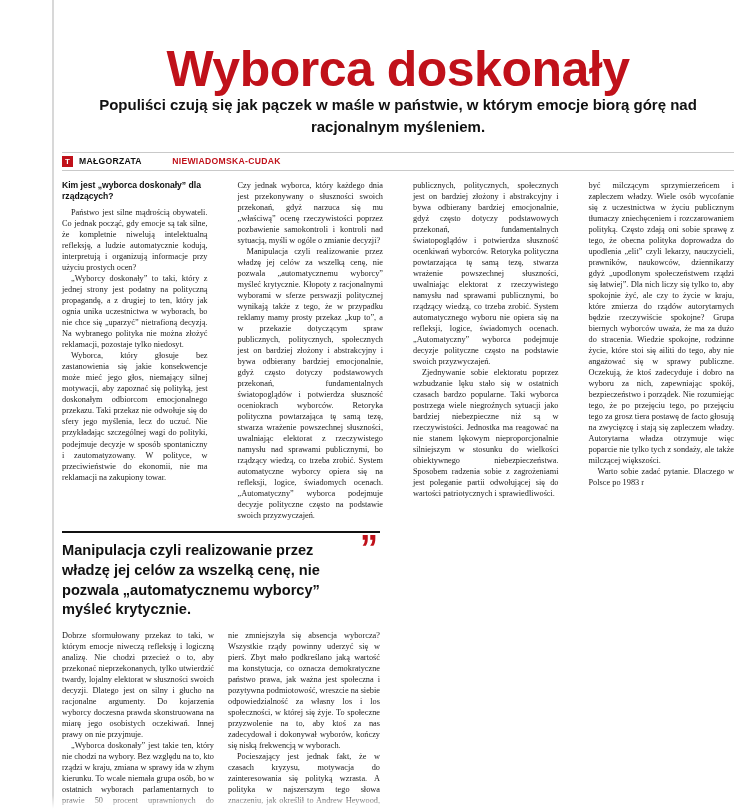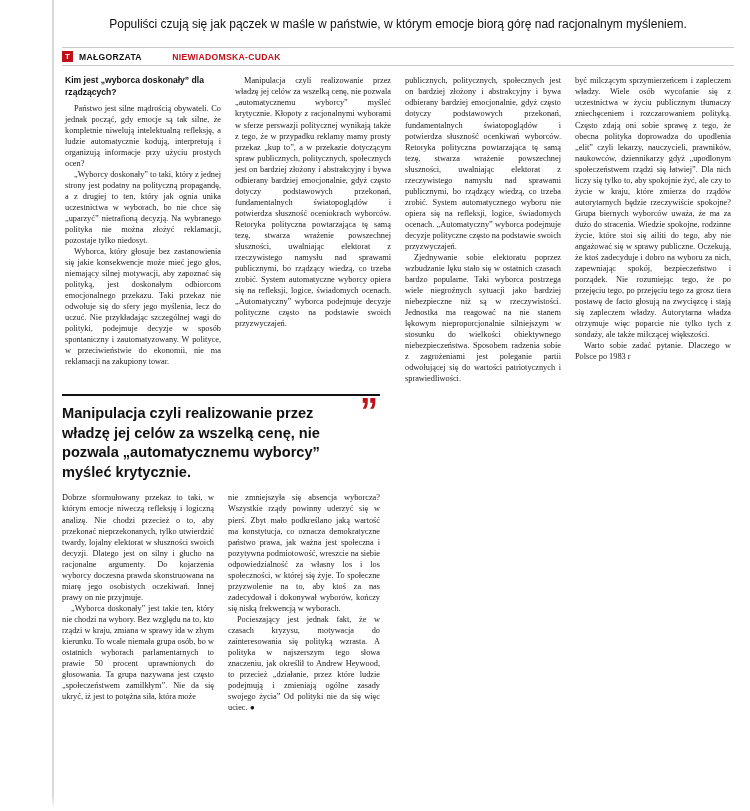--- a/index.html
+++ b/index.html
@@ -41,26 +41,26 @@
     padding-top: 44px;
     text-align: center;
     font-family: "Liberation Sans", sans-serif;
     font-weight: bold;
     font-size: 50px;
     line-height: 1.0;
     letter-spacing: -0.5px;
     color: #c0111a;
   }
   .deck {
-    margin: 16px auto 0 auto;
+    margin: 0 auto 0 auto;
     width: 600px;
     text-align: center;
     font-family: "Liberation Sans", sans-serif;
-    font-weight: normal;
-    font-size: 12px;
+    font-weight: bold;
+    font-size: 15px;
     line-height: 1.45;
     color: #111111;
   }
   .byline-row {
     margin-top: 14px;
     border-top: 1px solid #c9c9c9;
     border-bottom: 1px solid #c9c9c9;
     padding: 3px 0 3px 0;
     display: flex;
     align-items: center;
@@ -86,22 +86,21 @@
     color: #111111;
   }
   .byline-name .surname {
     color: #c0111a;
     padding-left: 28px;
   }
 
   .cols {
     margin-top: 9px;
     display: flex;
-    gap: 14px;
-    justify-content: center;
+    gap: 30px;
   }
   .col {
     width: 156px;
   }
   .col p {
     margin: 0 0 0 0;
     font-size: 8.3px;
     line-height: 1.33;
     text-align: justify;
     text-indent: 9px;
@@ -168,38 +167,40 @@
   }
 </style>
 </head>
 <body>
 
 <div class="page">
   <div class="left-rule"></div>
 
   <div class="content">
 
+    <h1 class="headline">Wyborca doskonały</h1>
 
     <div class="deck">Populiści czują się jak pączek w maśle w państwie, w którym emocje biorą górę nad racjonalnym myśleniem.</div>
 
     <div class="byline-row">
       <span class="byline-mark">T</span>
       <span class="byline-name"><span>MAŁGORZATA</span> <span class="surname">NIEWIADOMSKA-CUDAK</span></span>
     </div>
 
     <div class="cols">
 
       <div class="col">
         <div class="subhead">Kim jest „wyborca doskonały” dla rządzących?</div>
         <p>Państwo jest silne mądrością obywateli. Co jednak począć, gdy emocje są tak silne, że kompletnie niwelują intelektualną refleksję, a ludzie automatycznie kodują, interpretują i organizują informacje przy użyciu prostych ocen?</p>
         <p>„Wyborcy doskonały” to taki, który z jednej strony jest podatny na polityczną propagandę, a z drugiej to ten, który jak ognia unika uczestnictwa w wyborach, bo nie chce się „uparzyć” nietrafioną decyzją. Na wybranego polityka nie można złożyć reklamacji, pozostaje tylko niedosyt.</p>
         <p>Wyborca, który głosuje bez zastanowienia się jakie konsekwencje może mieć jego głos, niemający silnej motywacji, aby zapoznać się polityką, jest doskonałym odbiorcom emocjonalnego przekazu. Taki przekaz nie odwołuje się do sfery jego myślenia, lecz do uczuć. Nie przykładając szczególnej wagi do polityki, podejmuje decyzje w sposób spontaniczny i zautomatyzowany. W polityce, w przeciwieństwie do ekonomii, nie ma reklamacji na zakupiony towar.</p>
       </div>
 
       <div class="col">
+        <p class="noindent">Czy jednak wyborca, który każdego dnia jest przekonywany o słuszności swoich przekonań, gdyż narzuca się mu „właściwą” ocenę rzeczywistości poprzez pozbawienie samokontroli i kontroli nad sytuacją, myśli w ogóle o zmianie decyzji?</p>
         <p>Manipulacja czyli realizowanie przez władzę jej celów za wszelką cenę, nie pozwala „automatycznemu wyborcy” myśleć krytycznie. Kłopoty z racjonalnymi wyborami w sferze perswazji politycznej wynikają także z tego, że w przypadku reklamy mamy prosty przekaz „kup to”, a w przekazie dotyczącym spraw publicznych, politycznych, społecznych jest on bardziej złożony i abstrakcyjny i bywa odbierany bardziej emocjonalnie, gdyż często dotyczy podstawowych przekonań, fundamentalnych światopoglądów i potwierdza słuszność oceniokrach wyborców. Retoryka polityczna powtarzająca tę samą tezę, stwarza wrażenie powszechnej słuszności, uwalniając elektorat z rzeczywistego namysłu nad sprawami publicznymi, bo rządzący wiedzą, co trzeba zrobić. System automatyczne wyborcy opiera się na refleksji, logice, świadomych ocenach. „Automatyczny” wyborca podejmuje decyzje polityczne często na podstawie swoich przyzwyczajeń.</p>
       </div>
 
       <div class="col">
         <p class="noindent">publicznych, politycznych, społecznych jest on bardziej złożony i abstrakcyjny i bywa odbierany bardziej emocjonalnie, gdyż często dotyczy podstawowych przekonań, fundamentalnych światopoglądów i potwierdza słuszność ocenkiwań wyborców. Retoryka polityczna powtarzająca tę samą tezę, stwarza wrażenie powszechnej słuszności, uwalniając elektorat z rzeczywistego namysłu nad sprawami publicznymi, bo rządzący wiedzą, co trzeba zrobić. System automatycznego wyboru nie opiera się na refleksji, logice, świadomych ocenach. „Automatyczny” wyborca podejmuje decyzje polityczne często na podstawie swoich przyzwyczajeń.</p>
         <p>Zjednywanie sobie elektoratu poprzez wzbudzanie lęku stało się w ostatnich czasach bardzo popularne. Taki wyborca postrzega wiele niegroźnych sytuacji jako bardziej niebezpieczne niż są w rzeczywistości. Jednostka ma reagować na nie stanem lękowym nieproporcjonalnie silniejszym w stosunku do wielkości obiektywnego niebezpieczeństwa. Sposobem radzenia sobie z zagrożeniami jest poleganie partii odwołującej się do wartości patriotycznych i sprawiedliwości.</p>
       </div>
 
       <div class="col">
         <p class="noindent">być milczącym sprzymierzeńcem i zapleczem władzy. Wiele osób wycofanie się z uczestnictwa w życiu publicznym tłumaczy zniechęceniem i rozczarowaniem polityką. Często zdają oni sobie sprawę z tego, że obecna polityka doprowadza do upodlenia „elit” czyli lekarzy, nauczycieli, prawników, naukowców, dziennikarzy gdyż „upodlonym społeczeństwem rządzi się łatwiej”. Dla nich liczy się tylko to, aby spokojnie żyć, ale czy to życie w kraju, które zmierza do rządów autorytarnych będzie rzeczywiście spokojne? Grupa biernych wyborców uważa, że ma za dużo do stracenia. Wiedzie spokojne, rodzinne życie, które stoi się ailiti do tego, aby nie angażować się w sprawy publiczne. Oczekują, że ktoś zadecyduje i dobro na wyboru za nich, zapewniając spokój, bezpieczeństwo i porządek. Nie rozumiejąc tego, że po przejęciu tego, po przejęciu tego za grosz tiera postawę de facto głosują na zwycięzcę i stają się zapleczem władzy. Autorytarna władza otrzymuje więc poparcie nie tylko tych z sondaży, ale także milczącej większości.</p>

